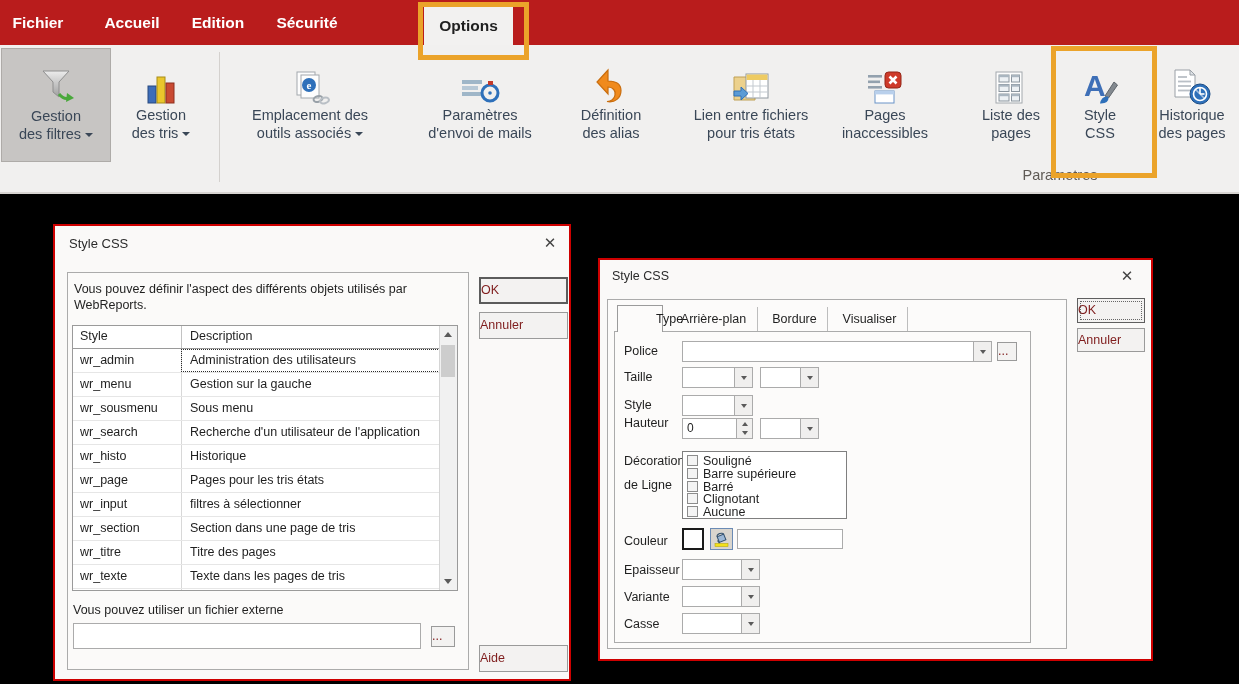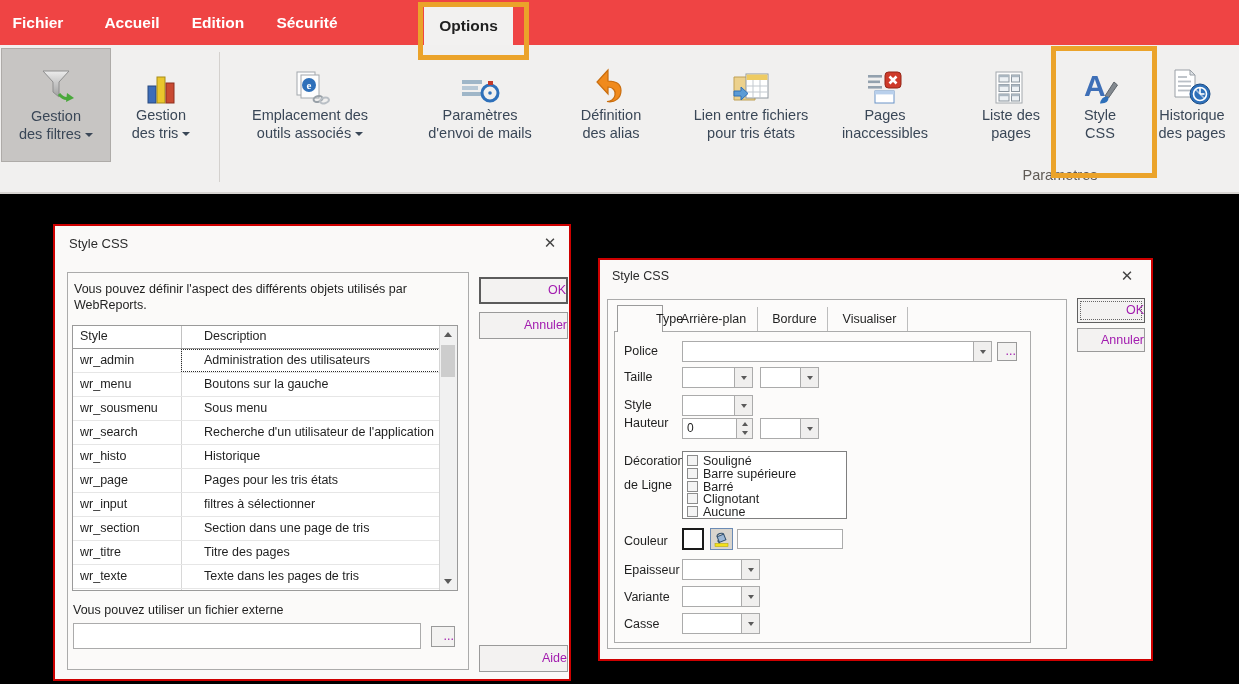--- a/index.html
+++ b/index.html
@@ -1,20 +1,20 @@
 <!DOCTYPE html>
 <html><head>
 <meta charset="utf-8">
 <style>
   html,body{margin:0;padding:0;background:#000;}
   #stage{position:relative;width:1239px;height:684px;background:#000;overflow:hidden;
          font-family:"Liberation Sans",sans-serif;-webkit-font-smoothing:antialiased;}
 
   
-  #menubar{position:absolute;left:0;top:0;width:1239px;height:45px;background:#ef4444;}
+  #menubar{position:absolute;left:0;top:0;width:1239px;height:45px;background:#b91c1c;}
   .mtab{position:absolute;top:0;height:45px;line-height:45px;color:#fff;font-size:15.5px;
         font-weight:600;text-align:center;cursor:default;}
   #tab-options-box{position:absolute;left:424px;top:7px;width:89px;height:38px;background:#F2F1F0;
         color:#1f1f1f;font-size:15.5px;font-weight:600;text-align:center;line-height:38px;}
   .hl{position:absolute;border:5px solid #EBA32A;z-index:20;pointer-events:none;}
 
   
   #ribbon{position:absolute;left:0;top:45px;width:1239px;height:149px;background:#F1F0EF;
           border-bottom:2px solid #D8D5D2;box-sizing:border-box;}
   .rbtn{position:absolute;top:3px;height:114px;display:flex;flex-direction:column;align-items:center;
@@ -29,32 +29,32 @@
              color:#5F5A55;font-size:14.5px;}
 
   
   .dlg{position:absolute;background:#FAF9F8;border:2px solid #CE0000;box-sizing:border-box;
        font-size:12.5px;color:#1f1f1f;}
   .dlg-title{position:absolute;left:14px;top:10px;font-size:13px;color:#2b2b2b;}
   .close-icon{position:absolute;top:8px;width:18px;height:18px;color:#444;font-size:15px;
               line-height:18px;text-align:center;cursor:default;}
   .close-icon::before{content:"\2715";}
   .gbox{position:absolute;border:1px solid #ABABAB;background:#FBFAF9;box-sizing:border-box;}
-  .btn{position:absolute;background:#F3F2F1;border:1px solid #9A9A9A;color:#a21caf;
-       text-align:right;box-sizing:border-box;font-size:12.5px;cursor:default;}
+  .btn{position:absolute;background:#F3F2F1;border:1px solid #9A9A9A;color:#7f1d1d;
+       text-align:left;box-sizing:border-box;font-size:12.5px;cursor:default;}
   .btn-default{border:2px solid #5C5C5C;}
   .btn-focus{outline:1px dotted #666;outline-offset:-4px;border:1px solid #5f5f5f;}
 
   
   #ltable{position:absolute;left:17px;top:99px;width:386px;height:266px;border:1px solid #9A9A9A;
           background:#fff;box-sizing:border-box;overflow:hidden;}
   .trow{display:flex;height:23px;line-height:22px;border-bottom:1px solid #E6E6E6;}
   .trow.head{height:22px;line-height:21px;border-bottom:1px solid #9A9A9A;}
   .tc1{width:108px;padding-left:7px;box-sizing:border-box;overflow:hidden;white-space:nowrap;}
-  .tc2{flex:1;padding-left:22px;box-sizing:border-box;border-left:1px solid #D8D8D8;
+  .tc2{flex:1;padding-left:8px;box-sizing:border-box;border-left:1px solid #D8D8D8;
        overflow:hidden;white-space:nowrap;margin-right:17px;}
   .trow.head .tc2{border-left:1px solid #C2C2C2;}
   .trow.sel .tc2{outline:1px dotted #2b2b2b;outline-offset:-1px;}
   .sbar{position:absolute;right:0;top:0;bottom:0;width:17px;background:#F1F1F1;border-left:1px solid #D5D5D5;}
   .sb-btn{position:absolute;left:0;width:16px;height:17px;background:#F1F1F1;display:flex;
           align-items:center;justify-content:center;}
   .tri-up{width:0;height:0;border-left:4px solid transparent;border-right:4px solid transparent;
           border-bottom:5px solid #5a5a5a;}
   .tri-dn{width:0;height:0;border-left:4px solid transparent;border-right:4px solid transparent;
           border-top:5px solid #5a5a5a;}
@@ -291,21 +291,21 @@
       <div class="trow head">
         <div class="tc1">Style</div>
         <div class="tc2">Description</div>
       </div>
       <div class="trow sel">
         <div class="tc1">wr_admin</div>
         <div class="tc2">Administration des utilisateurs</div>
       </div>
       <div class="trow">
         <div class="tc1">wr_menu</div>
-        <div class="tc2">Boutons sur la gauche</div>
+        <div class="tc2">Gestion sur la gauche</div>
       </div>
       <div class="trow">
         <div class="tc1">wr_sousmenu</div>
         <div class="tc2">Sous menu</div>
       </div>
       <div class="trow">
         <div class="tc1">wr_search</div>
         <div class="tc2">Recherche d'un utilisateur de l'application</div>
       </div>
       <div class="trow">

